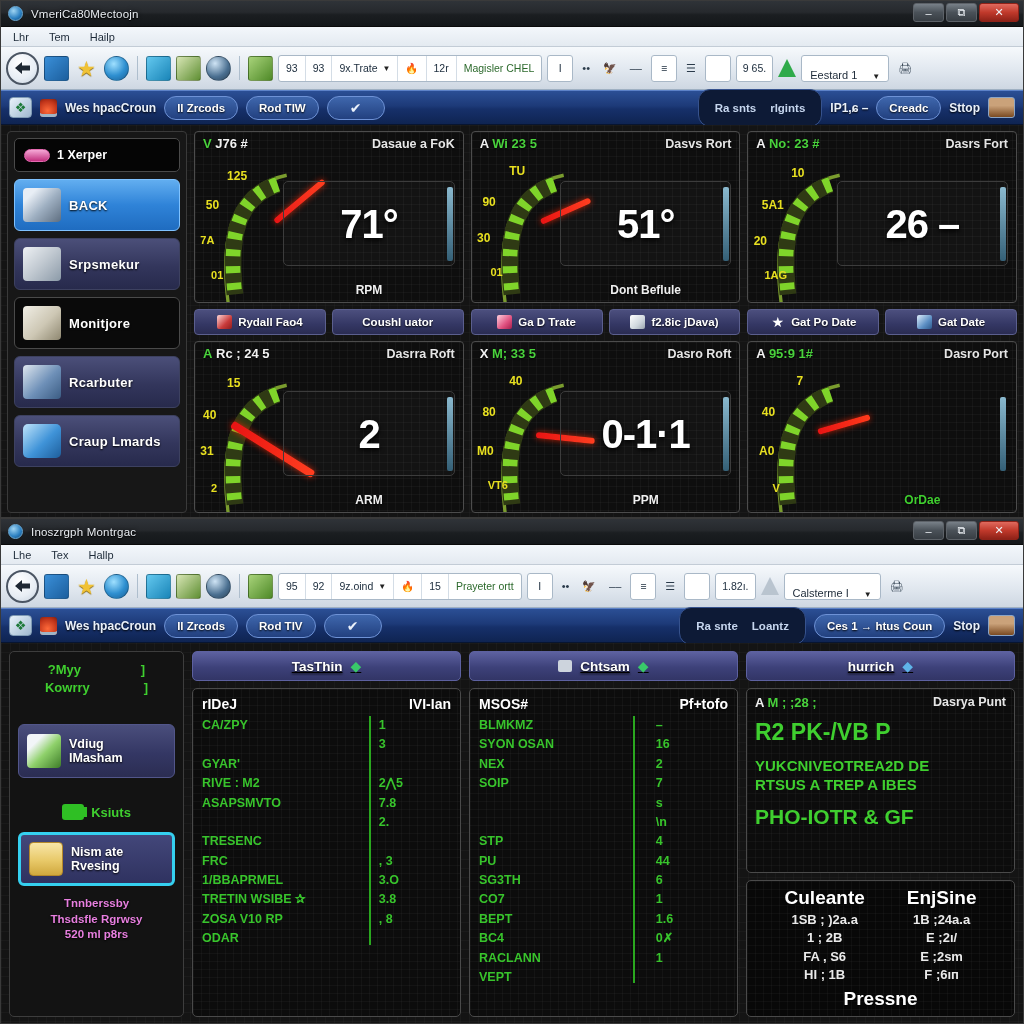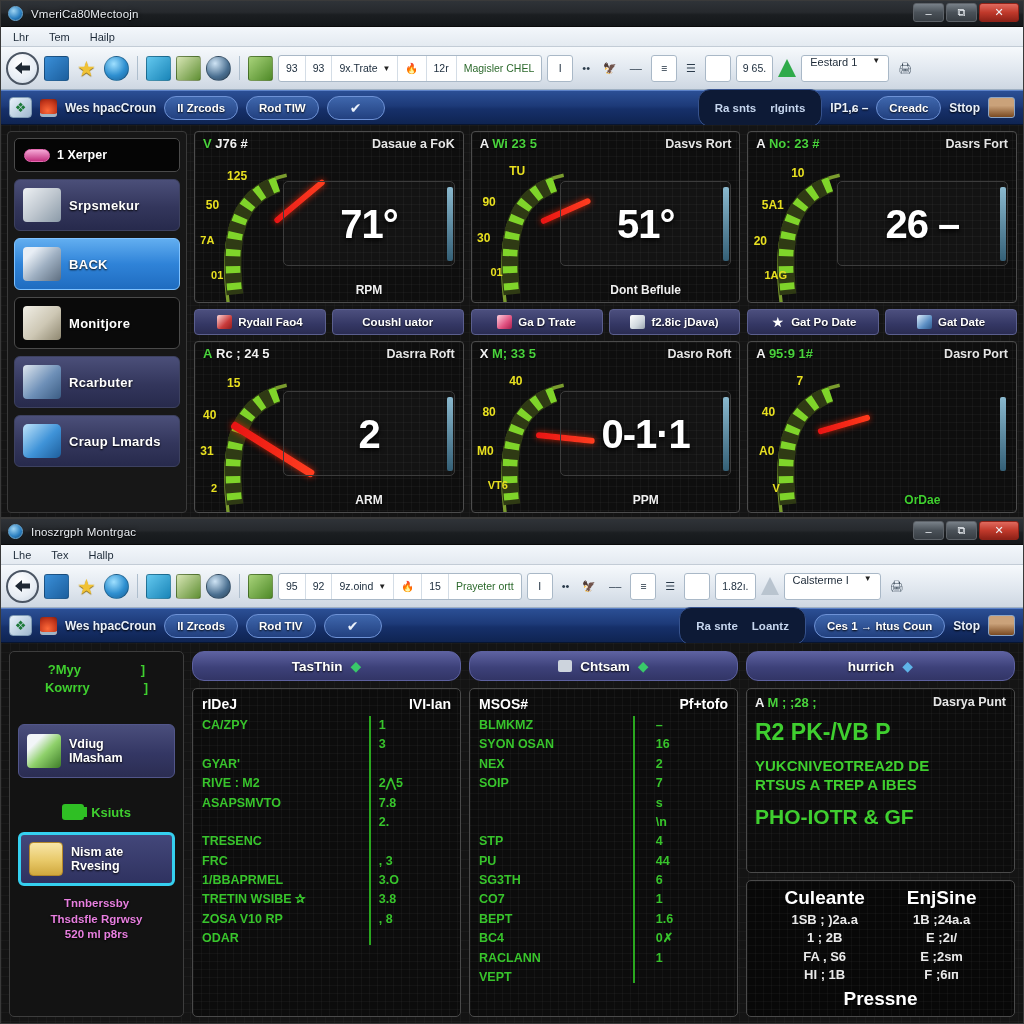--- a/index.html
+++ b/index.html
@@ -57,21 +57,21 @@
   .tb-cell.grn { color:#2d6a2d; }
   .caret { font-size:8px; color:#222; margin-left:5px; }
   .tb-box { height:27px; min-width:26px; border:1px solid #a9b8c7; border-radius:3px;
     background:#fff; display:flex; align-items:center; justify-content:center;
     font-size:10.5px; color:#203040; padding:0 6px; filter:blur(.3px); flex:0 0 auto; }
   .tb-plain { height:27px; display:flex; align-items:center; justify-content:center;
     font-size:11px; color:#2a3a4a; padding:0 4px; flex:0 0 auto; }
   .tri-green { width:0;height:0;border-left:9px solid transparent;border-right:9px solid transparent;
     border-bottom:18px solid #2faa4a; flex:0 0 auto; }
   .tb-select { height:27px; border:1px solid #a9b8c7; border-radius:3px; background:#fff;
-    display:flex; align-items:flex-start; padding:0 8px; gap:10px; font-size:11px; color:#1d2a38;
+    display:flex; align-items:flex-end; padding:0 8px; gap:10px; font-size:11px; color:#1d2a38;
     filter:blur(.3px); flex:0 0 auto; }
 
   
   .bluebar { height:35px; position:relative;
     background:linear-gradient(to bottom,#2b4f95 0%,#1d3a78 45%,#16306a 55%,#0f2452 100%);
     border-top:1px solid #5d82c8; border-bottom:1px solid #081530;
     display:flex; align-items:center; gap:8px; padding:0 8px; }
   .bb-ico { width:23px; height:21px; border-radius:4px; flex:0 0 auto;
     background:linear-gradient(135deg,#e9f3fb,#9fb8cf); border:1px solid #7f9ab4;
     display:flex; align-items:center; justify-content:center; color:#1d7a3a; font-size:13px; }
@@ -185,23 +185,23 @@
   .b-btn-txt { color:#fff; font-size:12.5px; font-weight:bold; line-height:1.15;
     filter:blur(.3px); text-shadow:0 1px 2px #000; }
   .b-green { color:#3fcf2f; font-size:13px; font-weight:bold; filter:blur(.35px);
     display:flex; align-items:center; gap:7px; }
   .b-green-ico { width:22px; height:16px; background:#2fbf24; border-radius:3px; flex:0 0 auto;
     box-shadow:6px 0 0 -3px #2fbf24; }
   .b-note { color:#e87fe0; font-size:11.5px; font-weight:bold; text-align:center;
     line-height:1.35; filter:blur(.4px); text-shadow:0 1px 2px #000; }
 
   .b-panel { flex:1 1 0; min-width:0; display:flex; flex-direction:column; gap:7px; }
-  .p-head { height:30px; border-radius:12px; border:1px solid #5d61a0;
+  .p-head { height:30px; border-radius:5px; border:1px solid #5d61a0;
     background:linear-gradient(to bottom,#5d61a0,#3d4179 55%,#323566);
-    display:flex; align-items:center; justify-content:center; gap:8px; flex:0 0 auto; }
+    display:flex; align-items:center; justify-content:center; gap:8px; flex:0 0 auto;text-decoration:underline; }
   .p-head-ico { width:14px; height:12px; background:#cdd4dd; border-radius:2px; flex:0 0 auto; }
   .p-head-txt { color:#fff; font-size:13.5px; font-weight:bold; filter:blur(.3px);
     text-shadow:0 1px 2px #000; }
   .p-chev { color:#39c96a; font-size:14px; }
   .p-chev.blue { color:#5fb4e8; }
   .p-body { flex:1 1 auto; min-height:0; background:#0c0c0c; border:1px solid #4a4a4a;
     border-radius:5px; padding:7px 9px; position:relative; overflow:hidden;
     background-image:linear-gradient(rgba(255,255,255,.03) 1px,transparent 1px),
                      linear-gradient(90deg,rgba(255,255,255,.03) 1px,transparent 1px);
     background-size:8px 8px; }
@@ -329,27 +329,27 @@
     <div class="bb-img"></div>
   </div>
 
   <div class="workspace ws-top">
 
     <div class="sidebar">
       <div class="side-head">
         <div class="side-badge"></div>
         <div class="side-head-txt">1 Xerper</div>
       </div>
+      <div class="side-btn active">
+        <div class="side-btn-ico ic-wrench"></div>
+        <div class="side-btn-txt">BACK</div>
+      </div>
       <div class="side-btn">
         <div class="side-btn-ico ic-paper"></div>
         <div class="side-btn-txt">Srpsmekur</div>
-      </div>
-      <div class="side-btn active">
-        <div class="side-btn-ico ic-wrench"></div>
-        <div class="side-btn-txt">BACK</div>
       </div>
       <div class="side-btn dark">
         <div class="side-btn-ico ic-box"></div>
         <div class="side-btn-txt">Monitjore</div>
       </div>
       <div class="side-btn">
         <div class="side-btn-ico ic-comp"></div>
         <div class="side-btn-txt">Rcarbuter</div>
       </div>
       <div class="side-btn">

